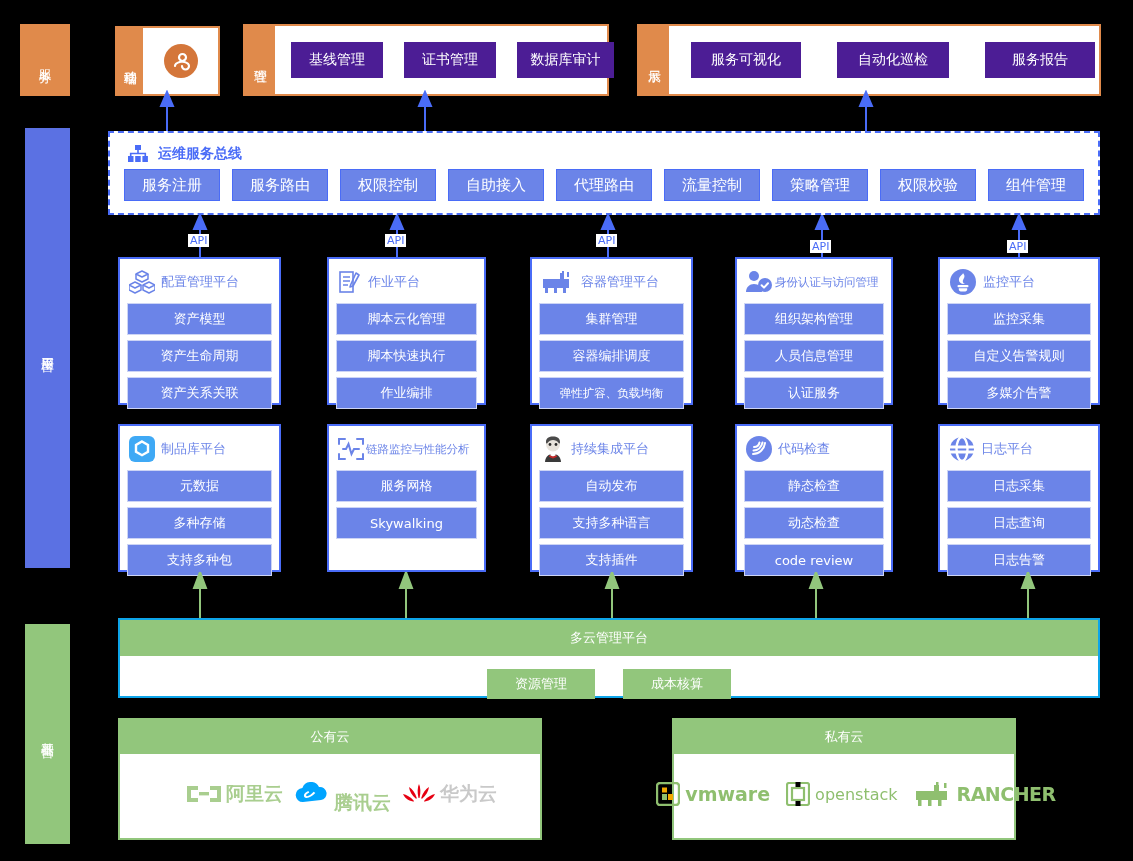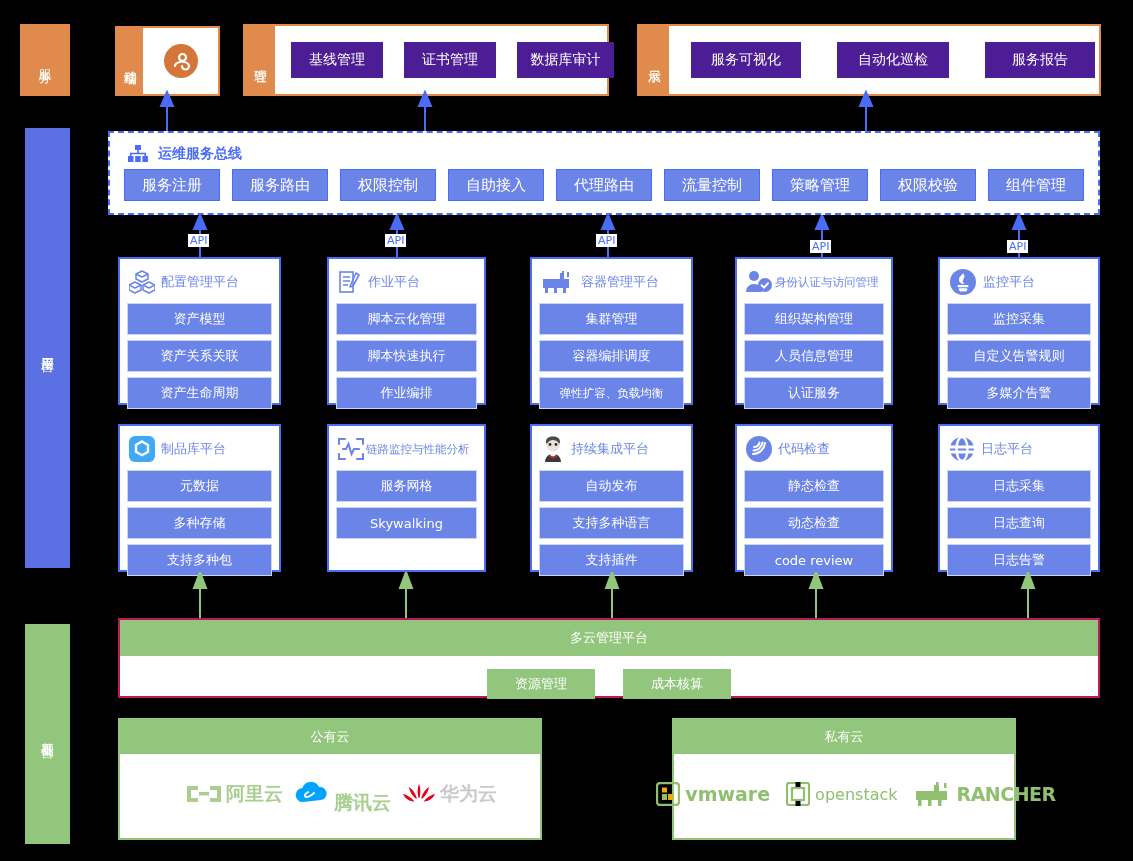--- a/index.html
+++ b/index.html
@@ -59,21 +59,21 @@
   .pcard-title{color:#6B84E8;font-size:13px;white-space:nowrap;}
   .pcard-title.sm{font-size:11.5px;}
   .pcard-row{
     background:#6B84E8;color:#fff;font-size:13px;height:30px;margin-top:5px;
     display:flex;align-items:center;justify-content:center;
     border:1px solid #ccd4f5;
   }
   .pcard-row.sm{font-size:11.5px;}
 
   
-  .mc{border:2px solid #be185d;background:#fff;}
+  .mc{border:2px solid #0ea5e9;background:#fff;}
   .mc-head{background:#92C67C;color:#fff;font-size:13px;height:36px;
     display:flex;align-items:center;justify-content:center;}
   .mc-body{display:flex;align-items:center;justify-content:center;gap:28px;height:56px;}
   .mc-chip{background:#92C67C;color:#fff;font-size:13px;height:30px;padding:0 28px;
     display:flex;align-items:center;justify-content:center;}
 
   .cloudbox{border:2px solid #92C67C;background:#fff;}
   .cloudbox-head{background:#92C67C;color:#fff;font-size:13px;height:34px;
     display:flex;align-items:center;justify-content:center;}
   .cloudbox-body{display:flex;align-items:center;justify-content:center;gap:18px;height:80px;padding-left:24px;}
@@ -190,22 +190,22 @@
             <path d="M7 5v5l6 3 6-3V5"></path>
           <path d="M6 13l6 3-6 3-6-3z"></path>
             <path d="M0 16v5l6 3 6-3v-5"></path>
           <path d="M20 13l6 3-6 3-6-3z"></path>
             <path d="M14 16v5l6 3 6-3v-5"></path>
         </g>
       </svg>
       <span class="pcard-title">配置管理平台</span>
     </div>
     <div class="pcard-row">资产模型</div>
+    <div class="pcard-row">资产生命周期</div>
     <div class="pcard-row">资产关系关联</div>
-    <div class="pcard-row">资产生命周期</div>
   </div>
 
   <div class="abs pcard" style="left:327px;top:257px;width:159px;height:148px;">
     <div class="pcard-head">
       <svg width="24" height="24" viewBox="0 0 24 24">
         <rect x="2" y="2" width="13" height="20" fill="none" stroke="#6B84E8" stroke-width="1.6"></rect>
         <g stroke="#6B84E8" stroke-width="1.6">
             <path d="M5 7h7M5 11h7M5 15h5"></path>
           </g>
         <path d="M18 3l3 2-6 11-3 1 1-3z" fill="none" stroke="#6B84E8" stroke-width="1.6" stroke-linejoin="round"></path>

